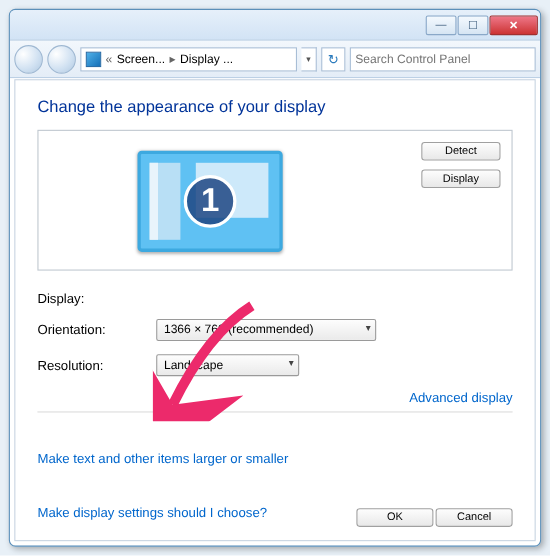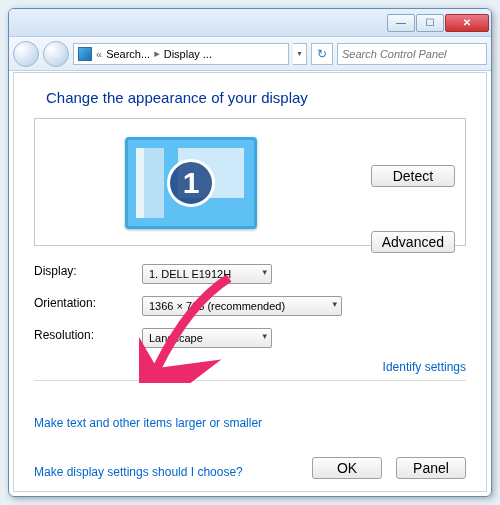--- a/index.html
+++ b/index.html
@@ -88,34 +88,34 @@
     width:14px;height:22px;border:1px solid #a8bed6;border-left:none;
     background:#fff;display:flex;align-items:center;justify-content:center;
     font-size:8px;color:#555;
   }
   .refresh {
     width:22px;height:22px;border:1px solid #a8bed6;
     background:#fff;display:flex;align-items:center;justify-content:center;
     color:#2b7bbd;font-size:12px;
   }
   .search {
-    width:150px;height:22px;
+    width:169px;height:22px;
     border:1px solid #a8bed6;background:#fff;
-    padding:0 4px;font-size:11px;font-style:italic;color:#888;
+    padding:0 4px;font-size:11px;color:#888;
   }
   .content {
     position:absolute;
     top:63px;left:4px;right:4px;bottom:4px;
     background:#fff;
     border:1px solid #c8d4e2;
     padding:16px 20px;
     overflow:hidden;
   }
   h1 {
-    margin:0 0 12px 12px;
+    margin:0 0 12px 0;
     font-size:15px;
     font-weight:normal;
     color:#003399;
   }
   .monitor-area {
     border:1px solid #c0c8d0;
     height:128px;
     position:relative;
     margin-bottom:18px;
     background:#fff;
@@ -148,29 +148,28 @@
     display:flex;align-items:center;justify-content:center;
     z-index:2;position:relative;
   }
   .side-btns {
     position:absolute;right:10px;top:10px;
     display:flex;flex-direction:column;gap:8px;
   }
   .win-btn {
     min-width:72px;
     padding:2px 10px;
-    font-size:14px;
+    font-size:10px;
     font-family:inherit;
     background:linear-gradient(to bottom,#fdfdfd,#e8e8e8);
     border:1px solid #a0a0a0;
     border-radius:3px;
-    margin-top:36px;
   }
   .form-row {
-    display:flex;
+    display:flex;align-items:center;
     margin-bottom:12px;
     font-size:12px;
   }
   .form-row label { width:108px; }
   .combo {
     font-size:11px;font-family:inherit;
     background:linear-gradient(to bottom,#fdfdfd,#eaeaea);
     border:1px solid #9a9a9a;border-radius:2px;
     padding:1px 18px 1px 6px;
     position:relative;
@@ -193,21 +192,21 @@
     cursor:pointer;
   }
   .divider {
     border-top:1px solid #dcdcdc;
     margin:6px 0 10px;
   }
   .link-row { margin-bottom:10px;margin-top:35px; }
   .bottom-btns {
     position:absolute;
     bottom:12px;right:20px;
-    display:flex;gap:14px;
+    display:flex;gap:2px;
   }
   .bottom-btns .win-btn { min-width:70px; }
   .bottom-btns .disabled { color:#9e9e9e; }
 
   .arrow-annot {
     position:absolute;
     left:130px;top:264px;
     width:100px;height:110px;
     pointer-events:none;
     z-index:50;
@@ -223,79 +222,76 @@
     <div class="tb-btn">☐</div>
     <div class="tb-btn tb-close">✕</div>
   </div>
 
   <div class="navbar">
     <span class="nav-circ"></span>
     <span class="nav-circ"></span>
     <div class="breadcrumb">
       <span class="bc-icon"></span>
       <span class="bc-arrow">«</span>
-      <span class="bc-seg">Search...</span>
+      <span class="bc-seg">Screen...</span>
       <span class="bc-arrow">▸</span>
       <span class="bc-seg">Display ...</span>
     </div>
     <div class="nav-drop">▾</div>
     <div class="refresh">↻</div>
     <input class="search" placeholder="Search Control Panel" style="">
   </div>
 
   <div class="content">
 
     <h1>Change the appearance of your display</h1>
 
     <div class="monitor-area">
       <div class="monitor-preview">
         <div class="screens"></div>
         <div class="mnum">1</div>
       </div>
       <div class="side-btns">
         <button class="win-btn">Detect</button>
-        <button class="win-btn">Advanced</button>
+        <button class="win-btn">Display</button>
       </div>
     </div>
 
     <div class="form-row">
       <label>Display:</label>
-      <div id="c1" class="combo">
-          <span>1. DELL E1912H</span>
-        </div>
     </div>
     <div class="form-row">
       <label>Orientation:</label>
       <div id="c2" class="combo">
           <span>1366 × 768 (recommended)</span>
         </div>
     </div>
     <div class="form-row">
       <label>Resolution:</label>
       <div id="c3" class="combo">
           <span>Landscape</span>
         </div>
     </div>
 
     <div class="adv">
-      <span class="link">Identify settings</span>
+      <span class="link">Advanced display</span>
     </div>
 
     <div class="divider"></div>
 
     <div class="link-row">
       <span class="link">Make text and other items larger or smaller</span>
     </div>
     <div class="link-row">
       <span class="link">Make display settings should I choose?</span>
     </div>
 
     <div class="bottom-btns">
       <button class="win-btn">OK</button>
-      <button class="win-btn">Panel</button>
+      <button class="win-btn">Cancel</button>
     </div>
 
   </div>
 
   <svg class="arrow-annot" viewBox="0 0 100 110">
     <defs>
       <marker id="arh" markerWidth="12" markerHeight="12" refX="4" refY="6" orient="auto">
         <path d="M0,0 L12,6 L0,12 L4,6 Z" fill="#ec2a6b"></path>
       </marker>
     </defs>

